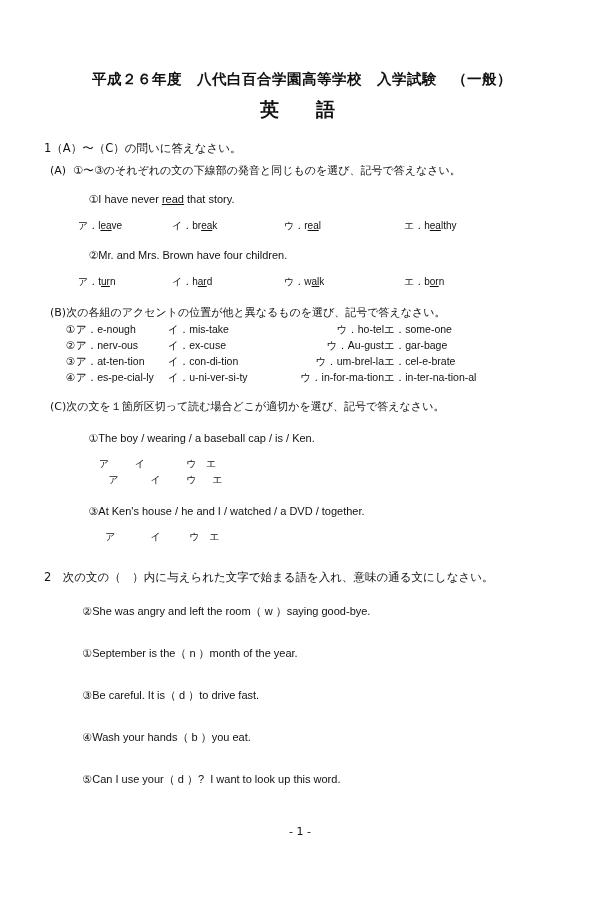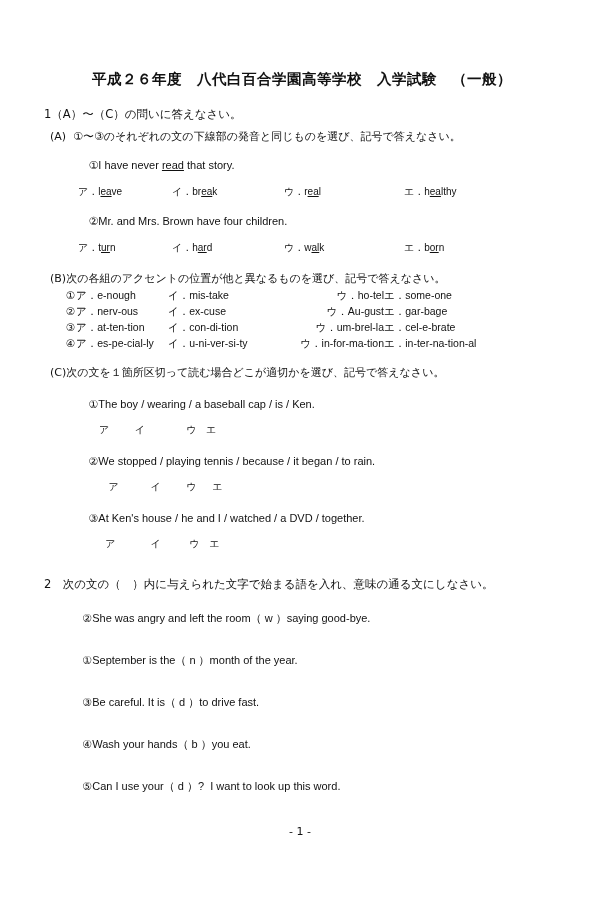--- a/index.html
+++ b/index.html
@@ -128,20 +128,21 @@
   }
   .spacer-sm { height: 6px; }
 </style>
 </head>
 <body>
 
 <div class="page">
 
   <div class="doc-header">
     <div class="doc-title-line">平成２６年度　八代白百合学園高等学校　入学試験　（一般）</div>
+    <div class="doc-subject">英　語</div>
   </div>
 
   <div class="section">
     <div class="sec-head">1（A）〜（C）の問いに答えなさい。</div>
 
     <div>
       <div class="sub-head">(A)  ①〜③のそれぞれの文の下線部の発音と同じものを選び、記号で答えなさい。</div>
 
       <div class="q-line">
         <span class="num">①</span><span>I have never <span class="underline">read</span> that story.</span>
@@ -206,23 +207,20 @@
     <div class="spacer-sm"></div>
 
     <div>
       <div class="sub-head">(C)次の文を１箇所区切って読む場合どこが適切かを選び、記号で答えなさい。</div>
 
       <div class="slash-q">
         <span class="num">①</span><span>The boy / wearing / a baseball cap / is / Ken.</span>
       </div>
       <div class="markers">&nbsp;&nbsp;&nbsp;&nbsp;&nbsp;&nbsp;&nbsp;&nbsp;&nbsp;&nbsp;&nbsp;ア&nbsp;&nbsp;&nbsp;&nbsp;&nbsp;&nbsp;&nbsp;&nbsp;イ&nbsp;&nbsp;&nbsp;&nbsp;&nbsp;&nbsp;&nbsp;&nbsp;&nbsp;&nbsp;&nbsp;&nbsp;&nbsp;ウ&nbsp;&nbsp;&nbsp;エ</div>
 
-      <div class="slash-q">
-        <span class="num">②</span><span>We stopped / playing tennis / because / it began / to rain.</span>
-      </div>
       <div class="markers">&nbsp;&nbsp;&nbsp;&nbsp;&nbsp;&nbsp;&nbsp;&nbsp;&nbsp;&nbsp;&nbsp;&nbsp;&nbsp;&nbsp;ア&nbsp;&nbsp;&nbsp;&nbsp;&nbsp;&nbsp;&nbsp;&nbsp;&nbsp;&nbsp;イ&nbsp;&nbsp;&nbsp;&nbsp;&nbsp;&nbsp;&nbsp;&nbsp;ウ&nbsp;&nbsp;&nbsp;&nbsp;&nbsp;エ</div>
 
       <div class="slash-q">
         <span class="num">③</span><span>At Ken's house / he and I / watched / a DVD / together.</span>
       </div>
       <div class="markers">&nbsp;&nbsp;&nbsp;&nbsp;&nbsp;&nbsp;&nbsp;&nbsp;&nbsp;&nbsp;&nbsp;&nbsp;&nbsp;ア&nbsp;&nbsp;&nbsp;&nbsp;&nbsp;&nbsp;&nbsp;&nbsp;&nbsp;&nbsp;&nbsp;イ&nbsp;&nbsp;&nbsp;&nbsp;&nbsp;&nbsp;&nbsp;&nbsp;&nbsp;ウ&nbsp;&nbsp;&nbsp;エ</div>
     </div>
   </div>
 
   <div class="section" style="margin-top:26px;">

